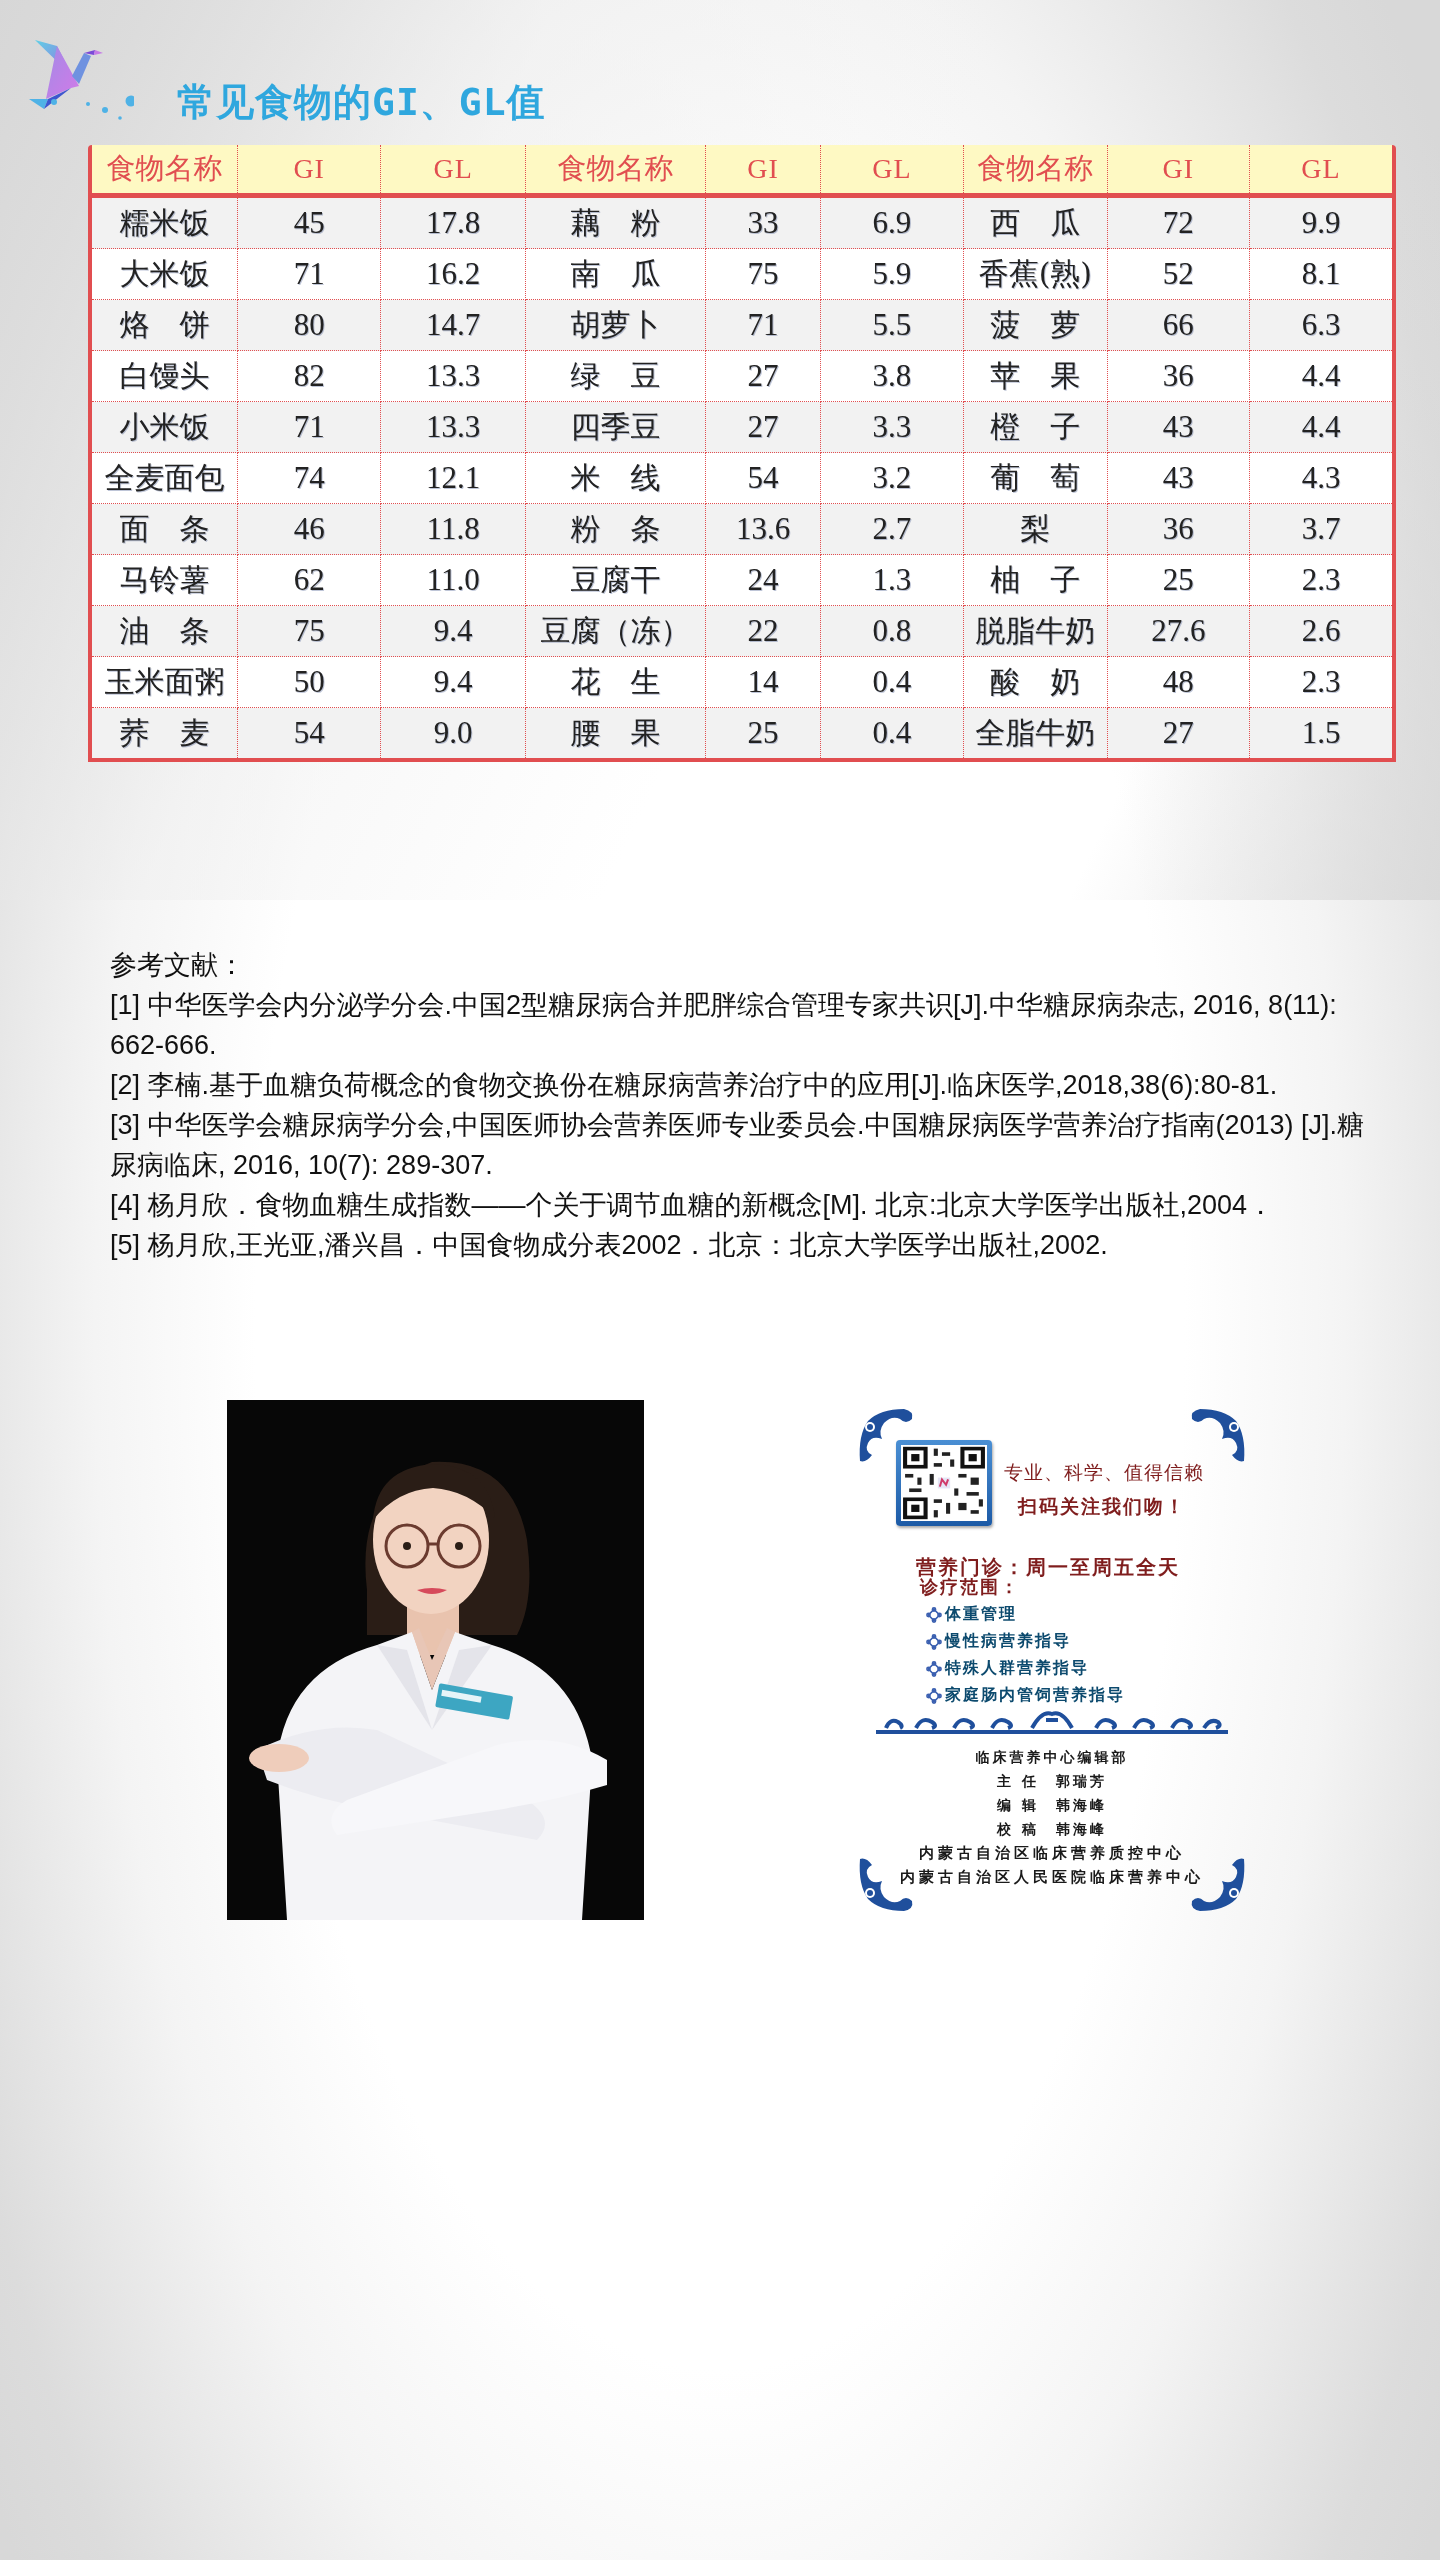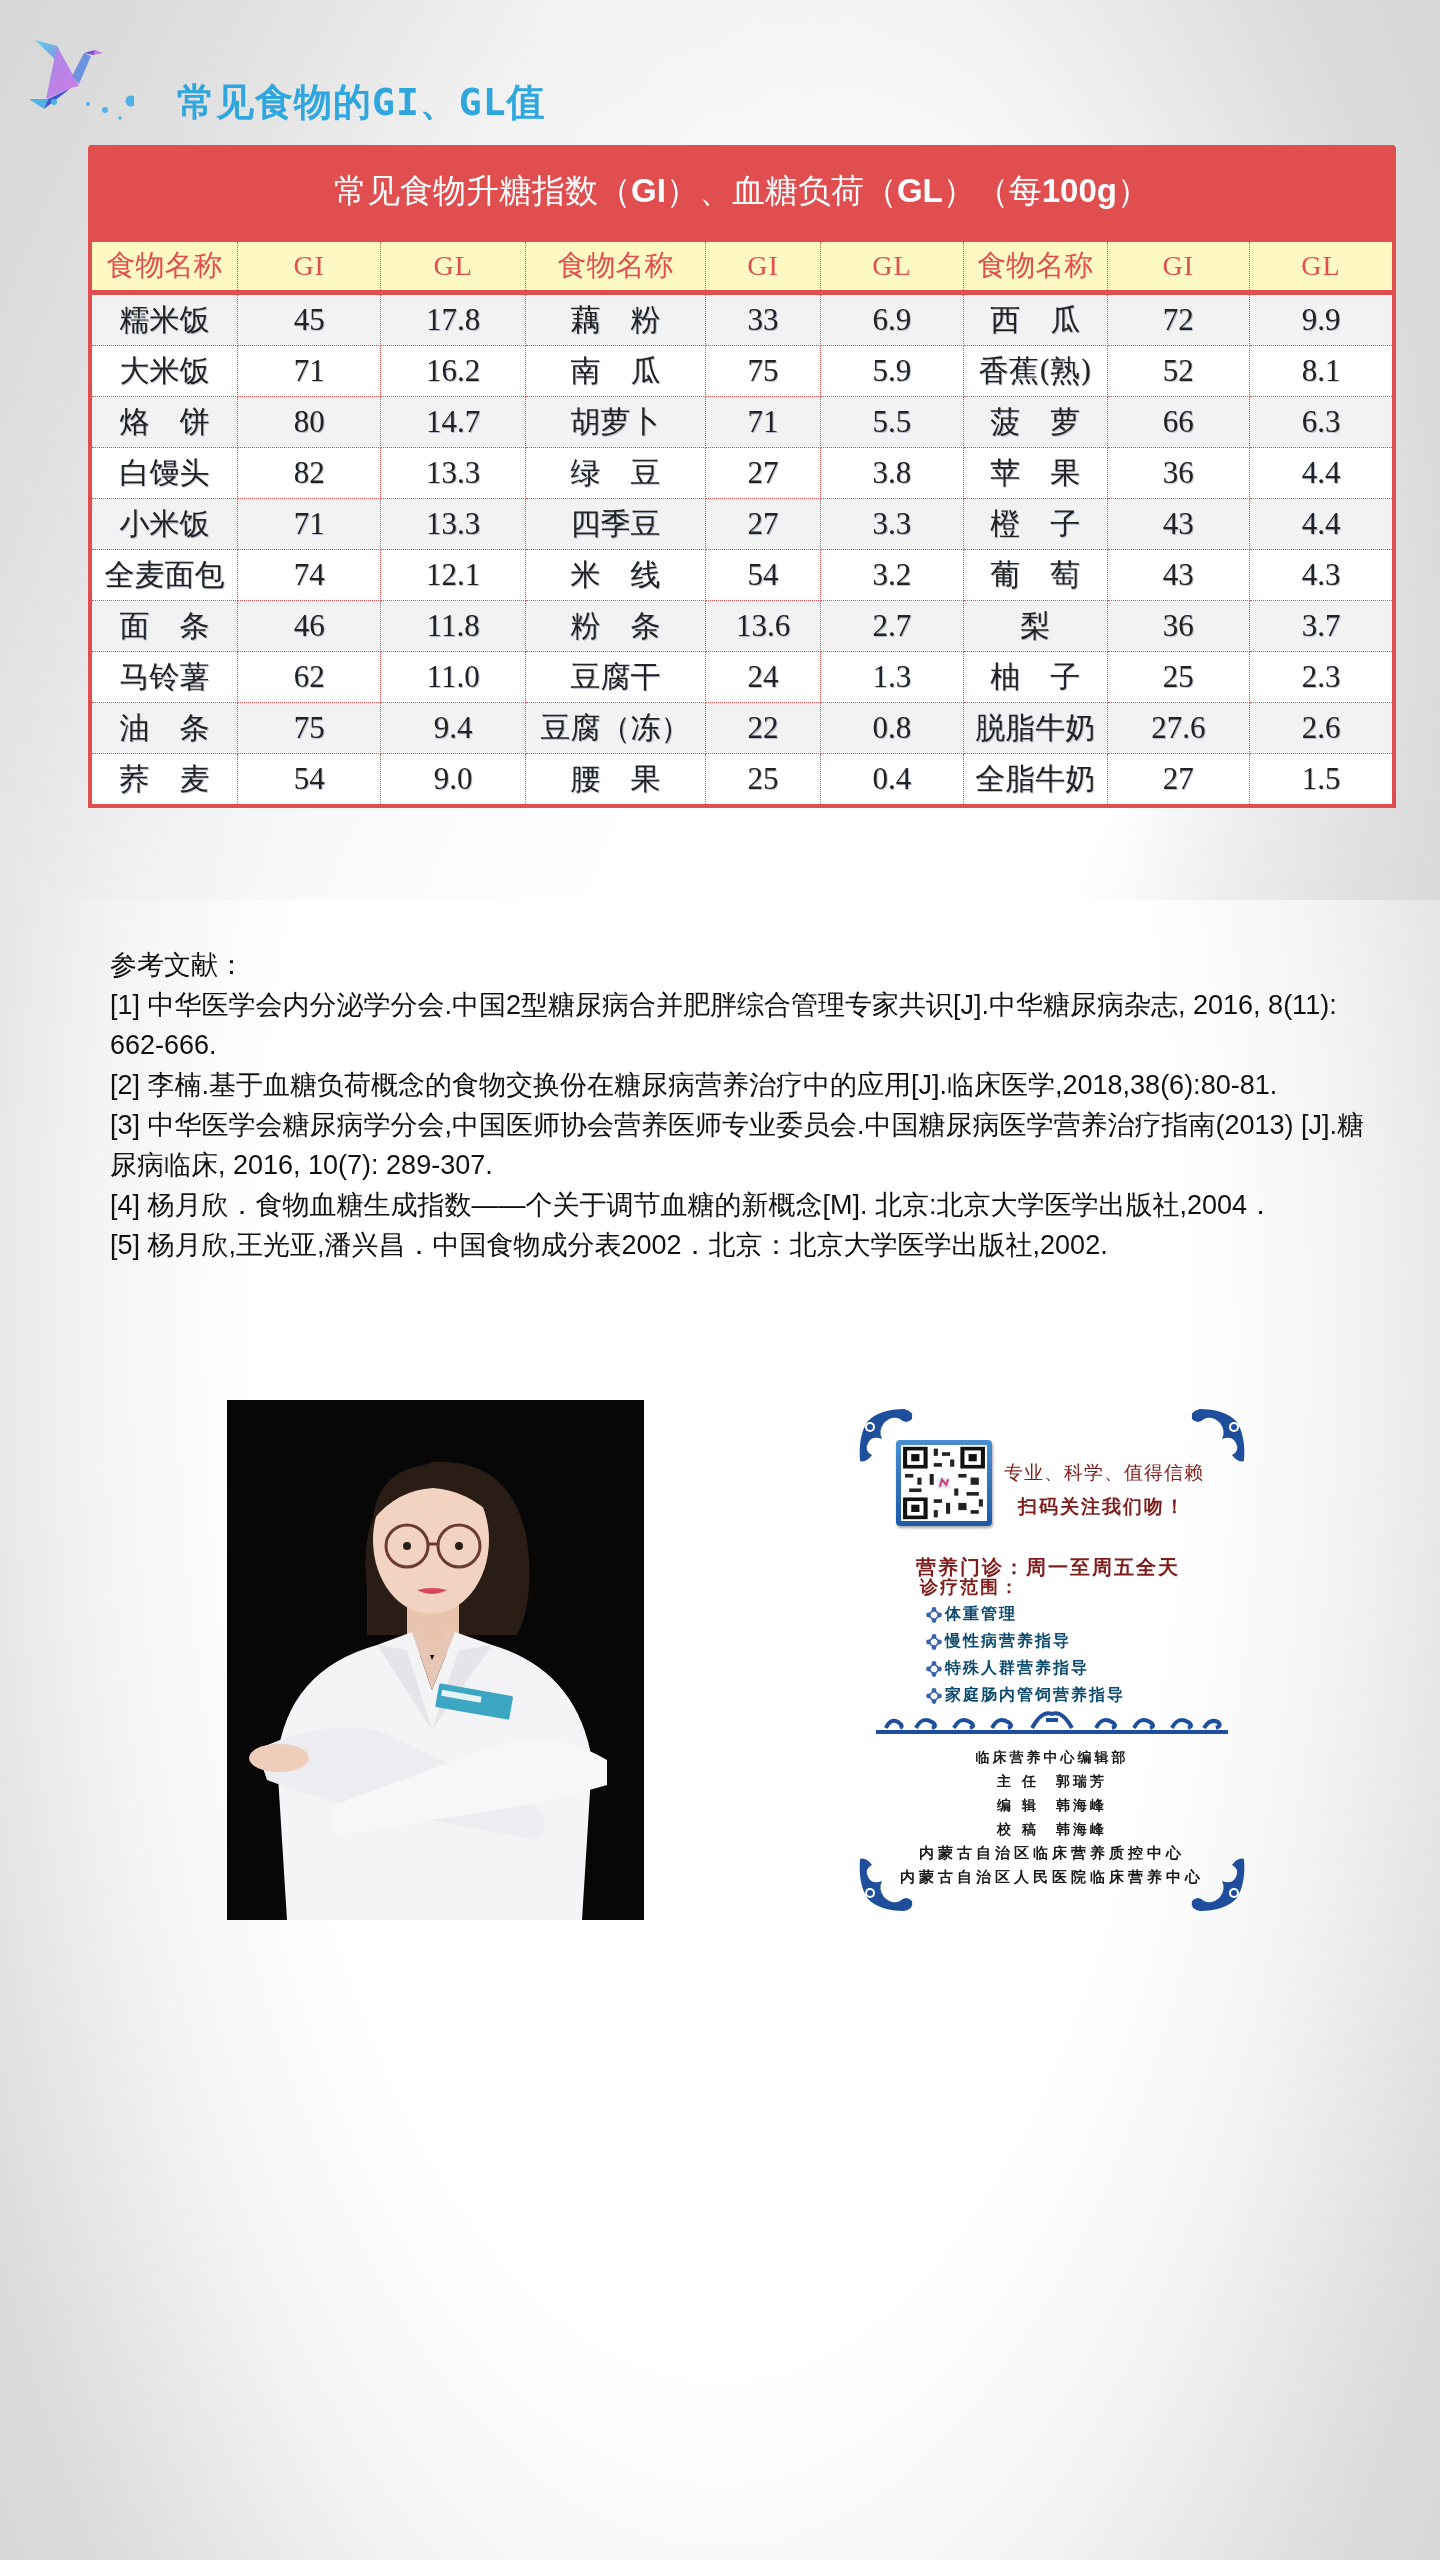--- a/index.html
+++ b/index.html
@@ -130,23 +130,20 @@
     <circle cx="30" cy="66" r="3" fill="#4fb2e6"></circle>
     <circle cx="64" cy="68" r="2" fill="#4fb2e6"></circle>
     <circle cx="81" cy="74" r="3" fill="#4fb2e6"></circle>
     <circle cx="107" cy="65" r="5.5" fill="#4fb2e6"></circle>
     <circle cx="96" cy="82" r="1.8" fill="#4fb2e6"></circle>
   </svg>
   <div class="page-title">常见食物的GI、GL值</div>
 </div>
 
 <div class="gi-table-wrap">
-  <div class="table-caption">
-    <span>常见食物升糖指数（</span><b>GI</b><span>）、血糖负荷（</span><b>GL</b><span>）（每</span><b>100g</b><span>）</span>
-  </div>
   <table class="gi">
     <colgroup>
       <col class="c-name">
         <col class="c-gi">
         <col class="c-gl">
       <col class="c-name2">
         <col class="c-gi2">
         <col class="c-gl2">
       <col class="c-name3">
         <col class="c-gi3">
@@ -257,20 +254,31 @@
         <tr>
           <td>油　条</td>
           <td class="num">75</td>
           <td class="num">9.4</td>
           <td>豆腐（冻）</td>
           <td class="num">22</td>
           <td class="num">0.8</td>
           <td>脱脂牛奶</td>
           <td class="num">27.6</td>
           <td class="num">2.6</td>
+        </tr>
+        <tr>
+          <td>玉米面粥</td>
+          <td class="num">50</td>
+          <td class="num">9.4</td>
+          <td>花　生</td>
+          <td class="num">14</td>
+          <td class="num">0.4</td>
+          <td>酸　奶</td>
+          <td class="num">48</td>
+          <td class="num">2.3</td>
         </tr>
         <tr>
           <td>荞　麦</td>
           <td class="num">54</td>
           <td class="num">9.0</td>
           <td>腰　果</td>
           <td class="num">25</td>
           <td class="num">0.4</td>
           <td>全脂牛奶</td>
           <td class="num">27</td>

